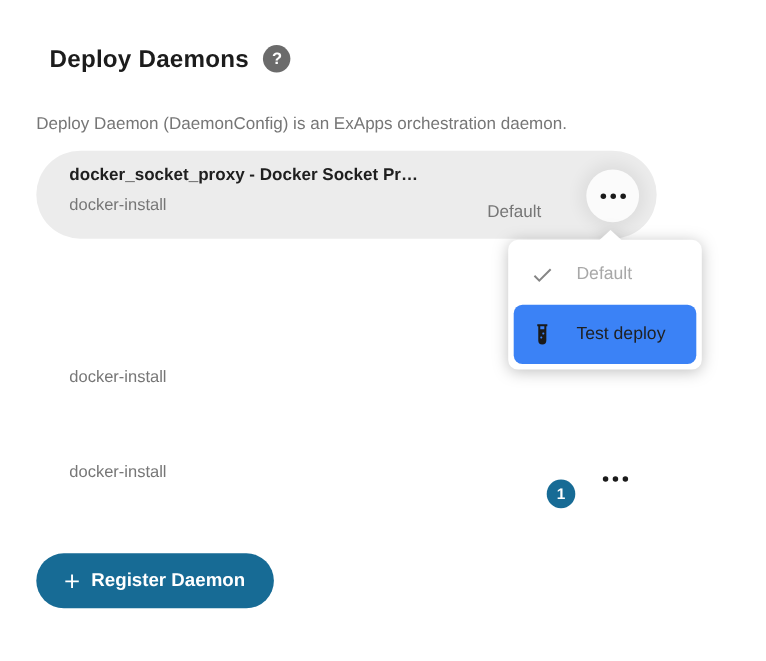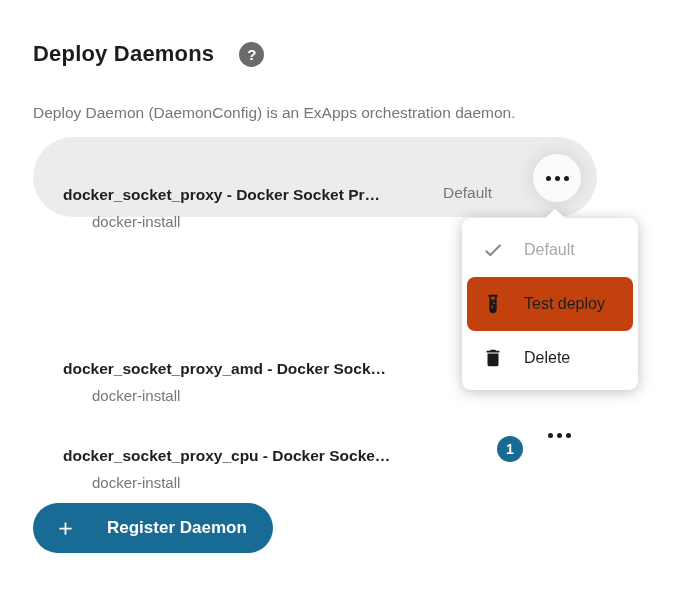--- a/index.html
+++ b/index.html
@@ -1,48 +1,48 @@
 <!DOCTYPE html>
 <html style="--primary: #176b95;"><head>
 <meta charset="utf-8">
 <style>
   html,body{margin:0;padding:0;background:#fff;}
   body{width:696px;height:601px;font-family:"Liberation Sans",sans-serif;color:#1f1f1f;-webkit-font-smoothing:antialiased;}
   .page{position:relative;width:696px;height:601px;background:#ffffff;overflow:hidden;}
 
   
-  .header{position:absolute;left:33px;top:41px;display:flex;align-items:flex-end;gap:25px;}
+  .header{position:absolute;left:45px;top:41px;display:flex;align-items:flex-start;gap:13px;}
   .page-title{font-size:22px;font-weight:bold;color:#1c1c1c;letter-spacing:.2px;}
   .help-icon{width:25px;height:25px;border-radius:50%;background:#6b6b6b;color:#fff;display:flex;align-items:center;justify-content:center;font-size:15px;font-weight:bold;cursor:pointer;}
   .subtitle{position:absolute;left:33px;top:88px;font-size:15.5px;color:#767676;text-align:center;}
 
   
   .daemon-list{position:absolute;left:33px;top:137px;width:564px;list-style:none;margin:0;padding:0;}
   .daemon-row{position:relative;height:80px;margin-bottom:7px;border-radius:40px;box-sizing:border-box;padding:14px 30px 0 30px;}
   .daemon-row.selected{background:#ececec;}
-  .row-title{font-size:15.5px;font-weight:bold;color:#1f1f1f;white-space:nowrap;margin-top:35px;}
-  .row-sub{font-size:15px;color:#767676;margin-top:9px;margin-left:29px;}
+  .row-title{font-size:15.5px;font-weight:bold;color:#1f1f1f;white-space:nowrap;}
+  .row-sub{font-size:15px;color:#767676;margin-top:9px;}
   .default-label{position:absolute;left:410px;top:47px;font-size:15.5px;color:#767676;}
 
   .dots-btn{position:absolute;left:500px;top:17px;width:48px;height:48px;border:none;border-radius:50%;background:#fbfbfb;box-shadow:0 0 14px 6px rgba(0,0,0,0.06);display:flex;align-items:center;justify-content:center;cursor:pointer;padding:0;}
   .dots-btn.plain{left:502px;top:13px;background:transparent;box-shadow:none;}
   .dots-icon{display:flex;gap:4px;}
   .dots-icon i{width:5px;height:5px;border-radius:50%;background:#1a1a1a;}
   .count-badge{position:absolute;left:464px;top:38px;width:26px;height:26px;border-radius:50%;background:var(--primary,#176b95);color:#fff;font-size:14px;font-weight:bold;display:flex;align-items:center;justify-content:center;}
 
   
   .popup{position:absolute;left:462px;top:218px;width:176px;background:#fff;border-radius:9px;padding:5px;box-sizing:border-box;filter:drop-shadow(0 2px 7px rgba(0,0,0,0.25));z-index:5;}
   .popup::before{content:"";position:absolute;top:-9px;left:82px;width:0;height:0;border-left:11px solid transparent;border-right:11px solid transparent;border-bottom:10px solid #fff;}
   .menu-item{height:54px;display:flex;align-items:center;gap:20px;padding:0 15px;border-radius:8px;font-size:16px;cursor:pointer;}
   .menu-item.disabled{color:#a8a8a8;cursor:default;}
-  .menu-item.hovered{background:#c2410c;}
+  .menu-item.hovered{background:#3b82f6;}
   .menu-item .mi-icon{width:22px;height:22px;flex:0 0 22px;display:flex;align-items:center;justify-content:center;}
 
   
-  .register-btn{position:absolute;left:33px;top:503px;height:50px;border:none;border-radius:25px;background:var(--primary,#176b95);color:#fff;display:inline-flex;align-items:center;gap:31px;padding:0 26px 0 22px;font-family:inherit;font-size:17px;font-weight:bold;cursor:pointer;}
+  .register-btn{position:absolute;left:33px;top:503px;height:50px;border:none;border-radius:25px;background:var(--primary,#176b95);color:#fff;display:inline-flex;align-items:center;gap:7px;padding:0 26px 0 22px;font-family:inherit;font-size:17px;font-weight:bold;cursor:pointer;}
 </style>
 </head>
 <body>
 
 <div class="page">
 
   <div class="header">
     <span class="page-title">Deploy Daemons</span>
     <span class="help-icon">?</span>
   </div>
@@ -61,26 +61,24 @@
             <i></i>
             <i></i>
           </span>
       </button>
     </li>
 
     <li class="daemon-row">
     </li>
 
     <li class="daemon-row">
-      <div class="row-title">docker_socket_proxy_amd - Docker Sock…</div>
       <div class="row-sub">docker-install</div>
     </li>
 
     <li class="daemon-row">
-      <div class="row-title">docker_socket_proxy_cpu - Docker Socke…</div>
       <div class="row-sub">docker-install</div>
       <span class="count-badge">1</span>
       <button class="dots-btn plain">
         <span class="dots-icon">
             <i></i>
             <i></i>
             <i></i>
           </span>
       </button>
     </li>
@@ -97,28 +95,20 @@
       <span>Default</span>
     </div>
     <div class="menu-item hovered">
       <span class="mi-icon">
         <svg width="22" height="22" viewBox="0 0 24 24">
             <path fill="#1a1a1a" d="M7,2V4H8V18A4,4 0 0,0 12,22A4,4 0 0,0 16,18V4H17V2H7M11,16C10.4,16 10,15.6 10,15C10,14.4 10.4,14 11,14C11.6,14 12,14.4 12,15C12,15.6 11.6,16 11,16M13,12C12.4,12 12,11.6 12,11C12,10.4 12.4,10 13,10C13.6,10 14,10.4 14,11C14,11.6 13.6,12 13,12M14,7H10V4H14V7Z"></path>
           </svg>
       </span>
       <span>Test deploy</span>
     </div>
-    <div class="menu-item">
-      <span class="mi-icon">
-        <svg width="22" height="22" viewBox="0 0 24 24">
-            <path fill="#1a1a1a" d="M19,4H15.5L14.5,3H9.5L8.5,4H5V6H19M6,19A2,2 0 0,0 8,21H16A2,2 0 0,0 18,19V7H6V19Z"></path>
-          </svg>
-      </span>
-      <span>Delete</span>
-    </div>
   </div>
 
   <button class="register-btn">
     <span style="display:flex;">
       <svg width="21" height="21" viewBox="0 0 24 24">
           <path fill="#ffffff" d="M19,13H13V19H11V13H5V11H11V5H13V11H19V13Z"></path>
         </svg>
     </span>
     <span>Register Daemon</span>
   </button>

